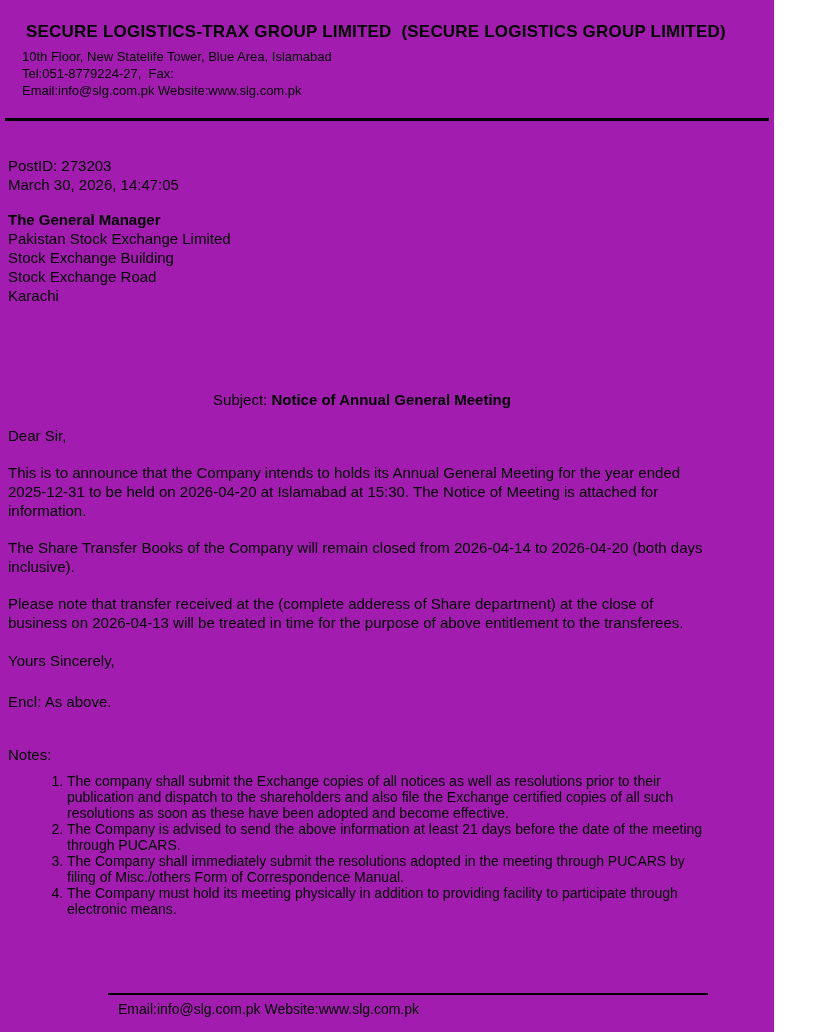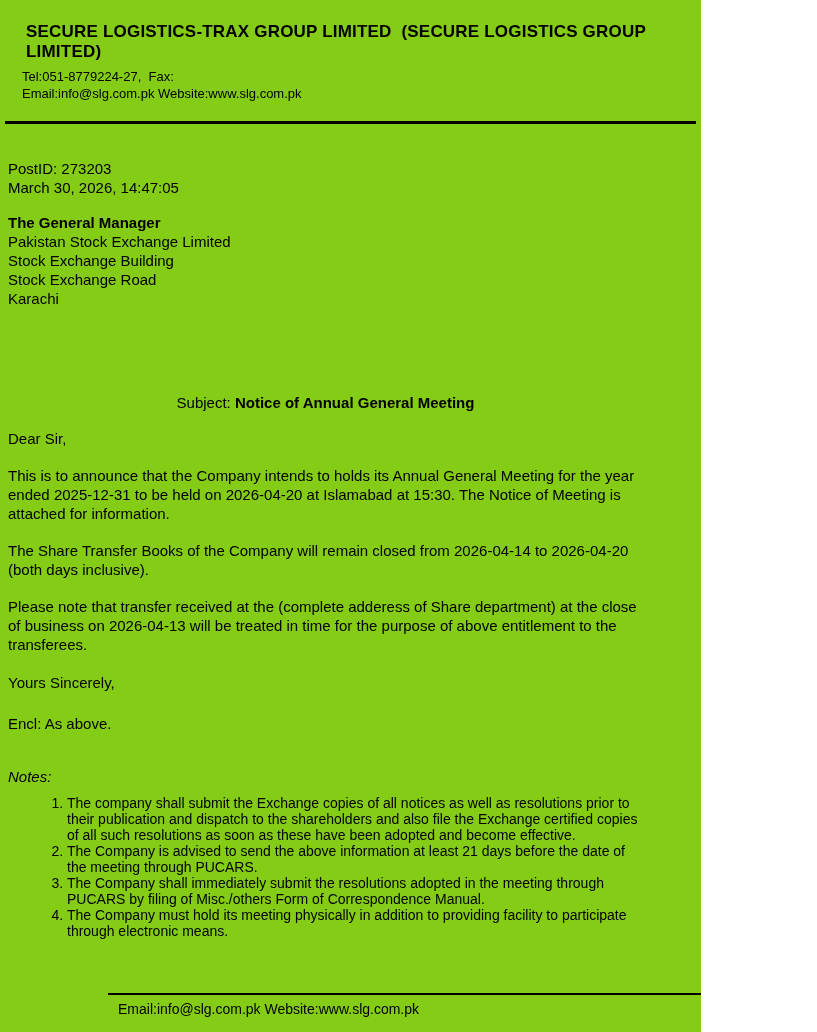--- a/index.html
+++ b/index.html
@@ -4,23 +4,23 @@
 <style>
   html, body {
     margin: 0;
     padding: 0;
     background: #ffffff;
     color: #000000;
     font-family: "Liberation Sans", "DejaVu Sans", sans-serif;
   }
   .page {
     position: relative;
-    width: 701px;
+    width: 774px;
     height: 1032px;
-    background: #84cc16;
+    background: #a21caf;
     overflow: hidden;
   }
 
   
   .letterhead {
     padding: 22px 24px 0 22px;
   }
   .company-title {
     margin: 0 0 6px 4px;
     font-size: 17px;
@@ -53,21 +53,21 @@
   .recipient-block div { line-height: 19px; }
   .recipient-title { font-weight: bold; }
 
   .subject-line { margin-top: 85px; text-align: center; }
   .subject-text { font-weight: bold; }
 
   .salutation { margin: 17px 0 16px 0; }
   .para       { margin: 18px 0 0 0; }
   .closing    { margin: 19px 0 16px 0; }
   .enclosure  { margin: 22px 0 0 0; }
-  .notes-heading { margin: 34px 0 0 0; font-style: italic; }
+  .notes-heading { margin: 34px 0 0 0; }
 
   .notes-list {
     margin: 9px 0 0 0;
     padding: 0 0 0 59px;
     font-size: 14px;
     line-height: 16px;
   }
   .notes-list li {
     margin: 0;
     padding: 0;
@@ -92,20 +92,21 @@
     line-height: 17px;
   }
 </style>
 </head>
 <body>
 
 <div class="page">
 
   <header class="letterhead">
     <h1 class="company-title">SECURE LOGISTICS-TRAX GROUP LIMITED  (SECURE LOGISTICS GROUP LIMITED)</h1>
+    <div class="addr-line">10th Floor, New Statelife Tower, Blue Area, Islamabad</div>
     <div class="addr-line">Tel:051-8779224-27,  Fax:</div>
     <div class="addr-line">Email:info@slg.com.pk Website:www.slg.com.pk</div>
   </header>
 
   <hr class="header-rule">
 
   <main class="letter">
 
     <section class="meta-block">
       <div>PostID: 273203</div>

